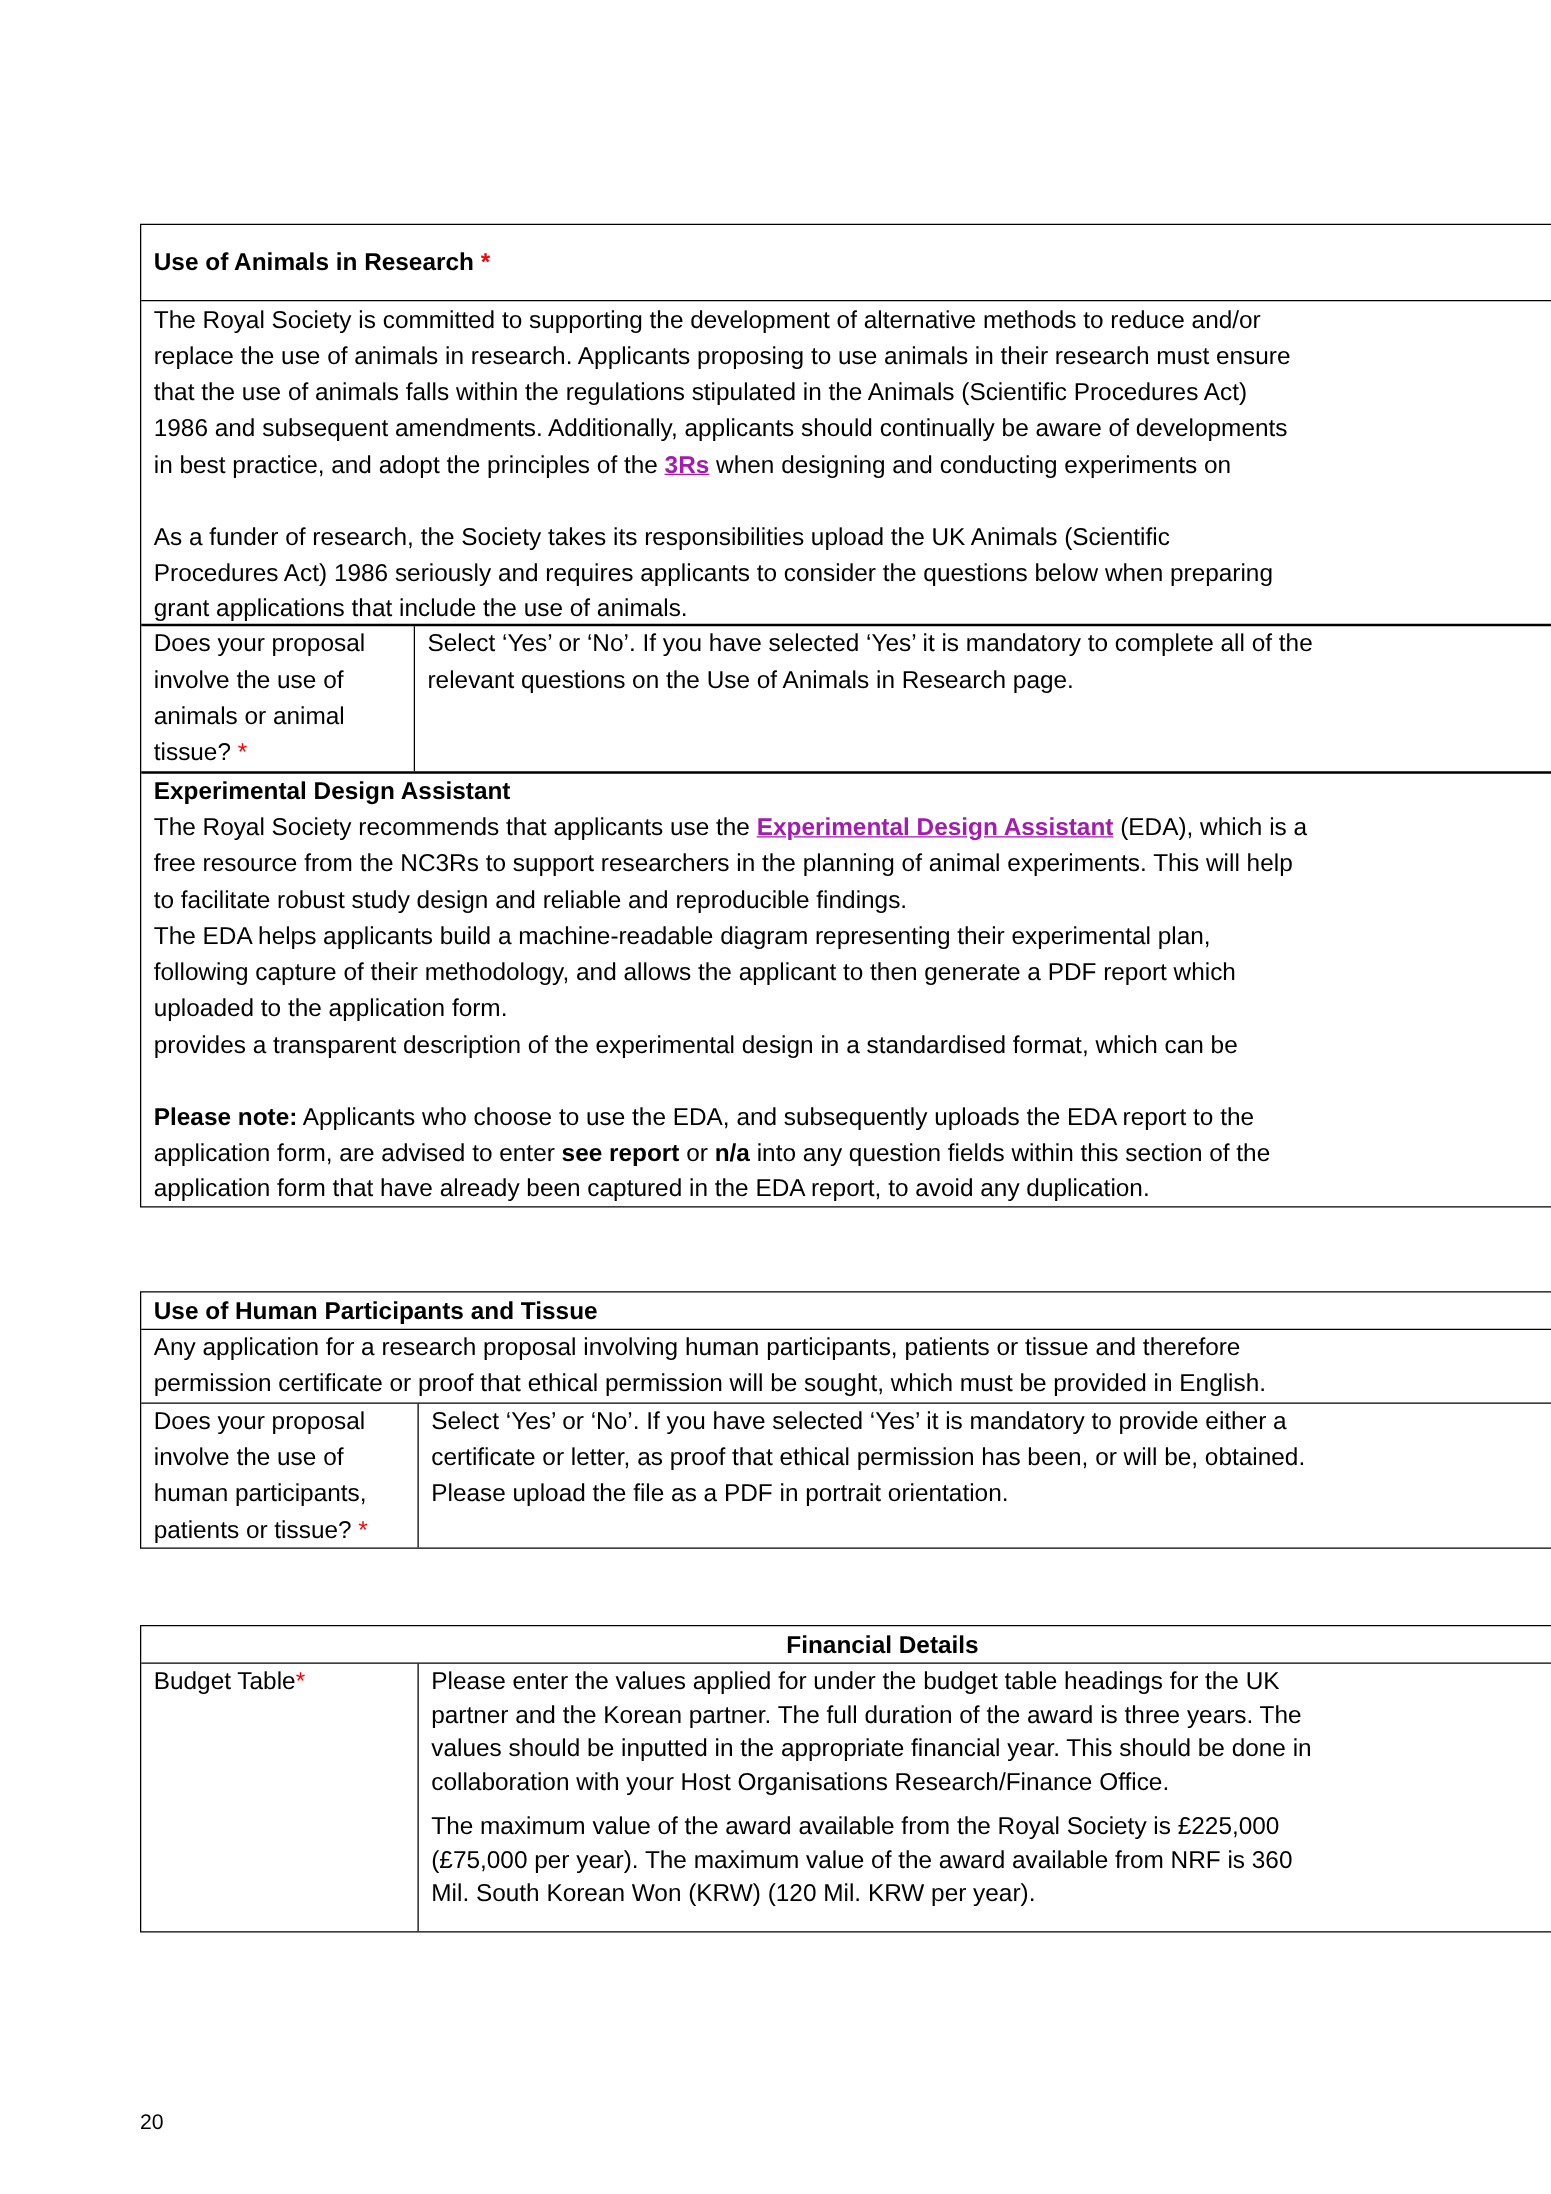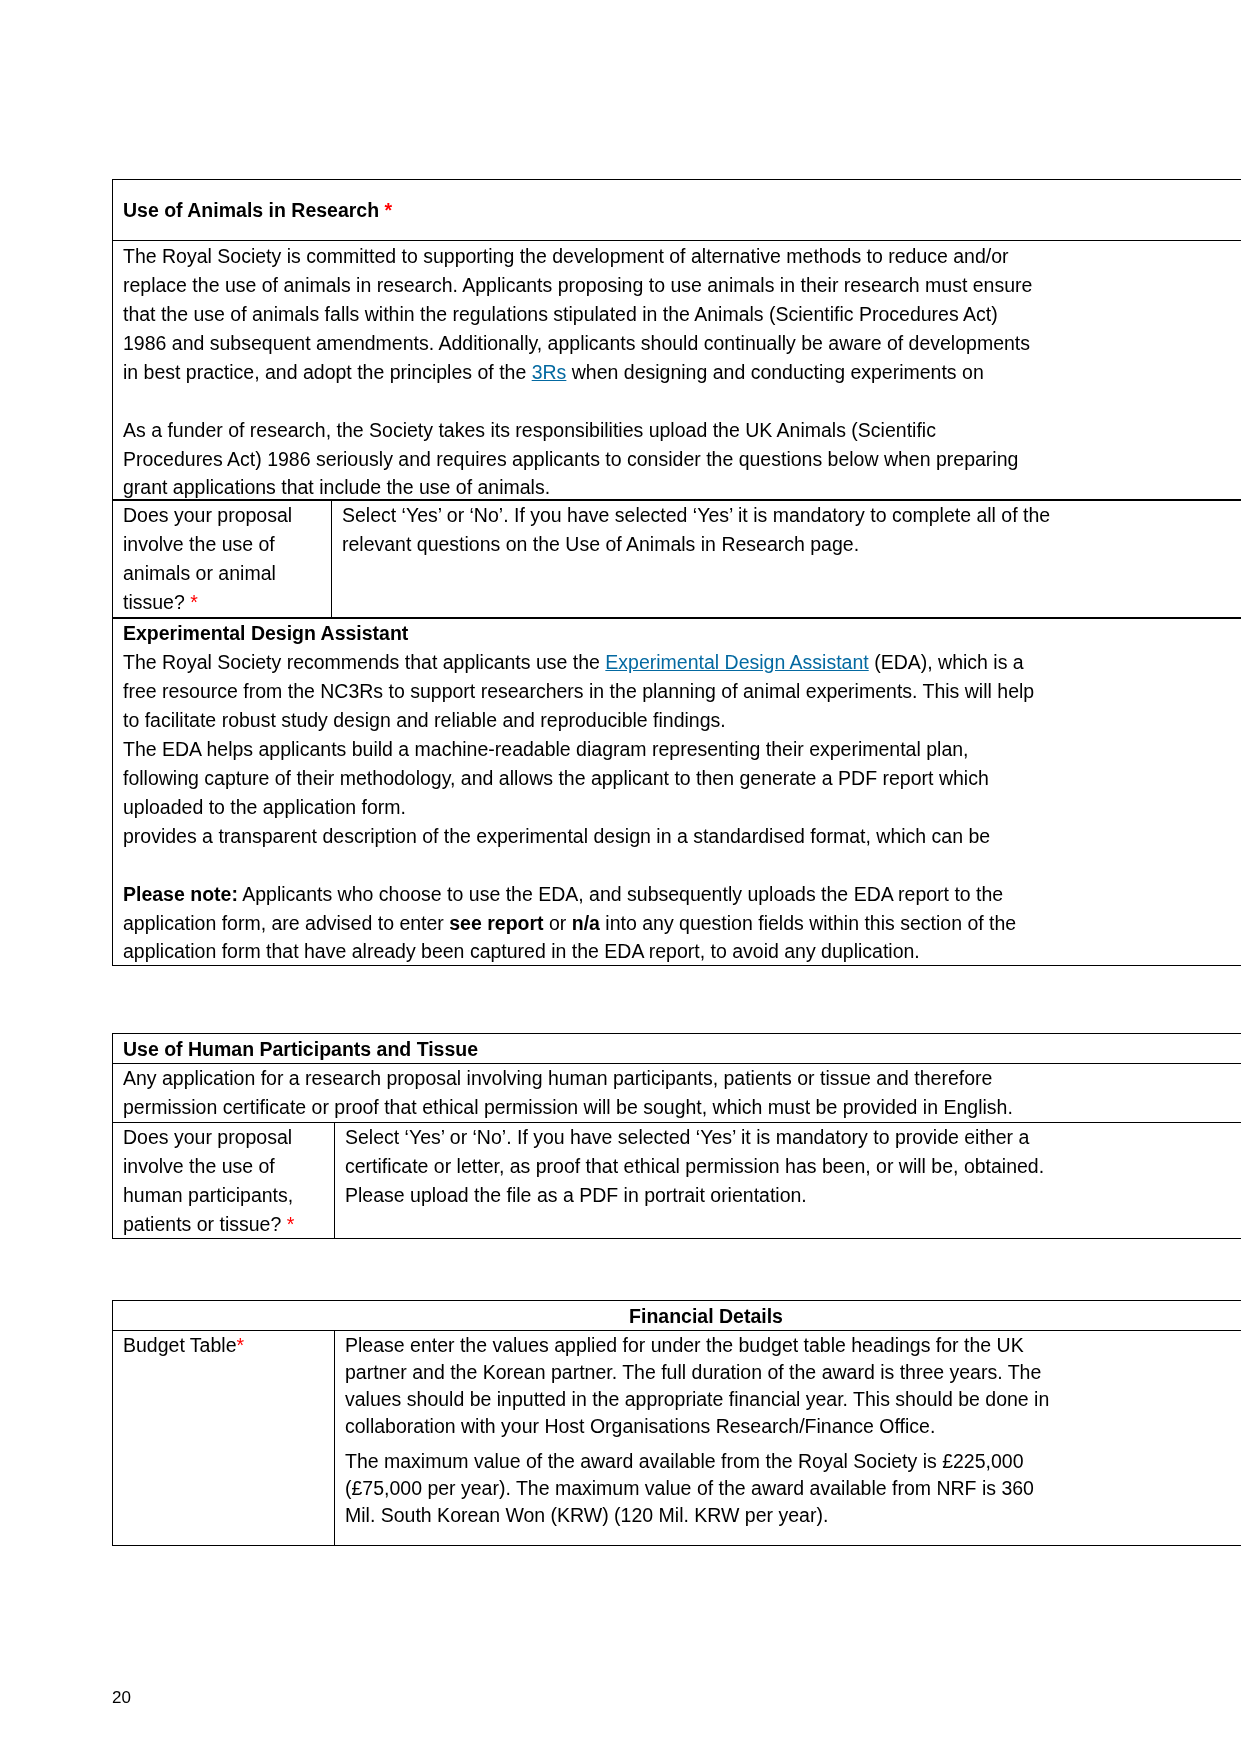--- a/index.html
+++ b/index.html
@@ -7,21 +7,21 @@
          font-family: "Liberation Sans", sans-serif; color: #000; font-size: 19.5px; }
   .tbl { position: absolute; left: 112px; width: 1188px; border: 1.5px solid #000; box-sizing: border-box; }
   .row { border-top: 1.5px solid #000; box-sizing: border-box; }
   .row:first-child { border-top: none; }
   .row.thick { border-top: 2px solid #000; }
   .cell { padding: 0 10px; box-sizing: border-box; }
   .line { height: 29px; line-height: 29px; white-space: nowrap; }
   .tight .line { height: 27px; line-height: 27px; }
   .bold { font-weight: bold; }
   .req { color: #ff0000; }
-  .link { color: #0369a1; text-decoration: underline; }
+  .link { color: #a21caf; text-decoration: underline; font-weight: bold; }
   .split { display: flex; }
   .split .left { border-right: 1.5px solid #000; }
   .gap { height: 29px; }
   .page-num { position: absolute; left: 112px; top: 1688px; font-size: 17px; }
 </style>
 </head>
 <body>
 
 <div class="tbl" style="top:179px;">
   <div class="row" style="height:60px;">

